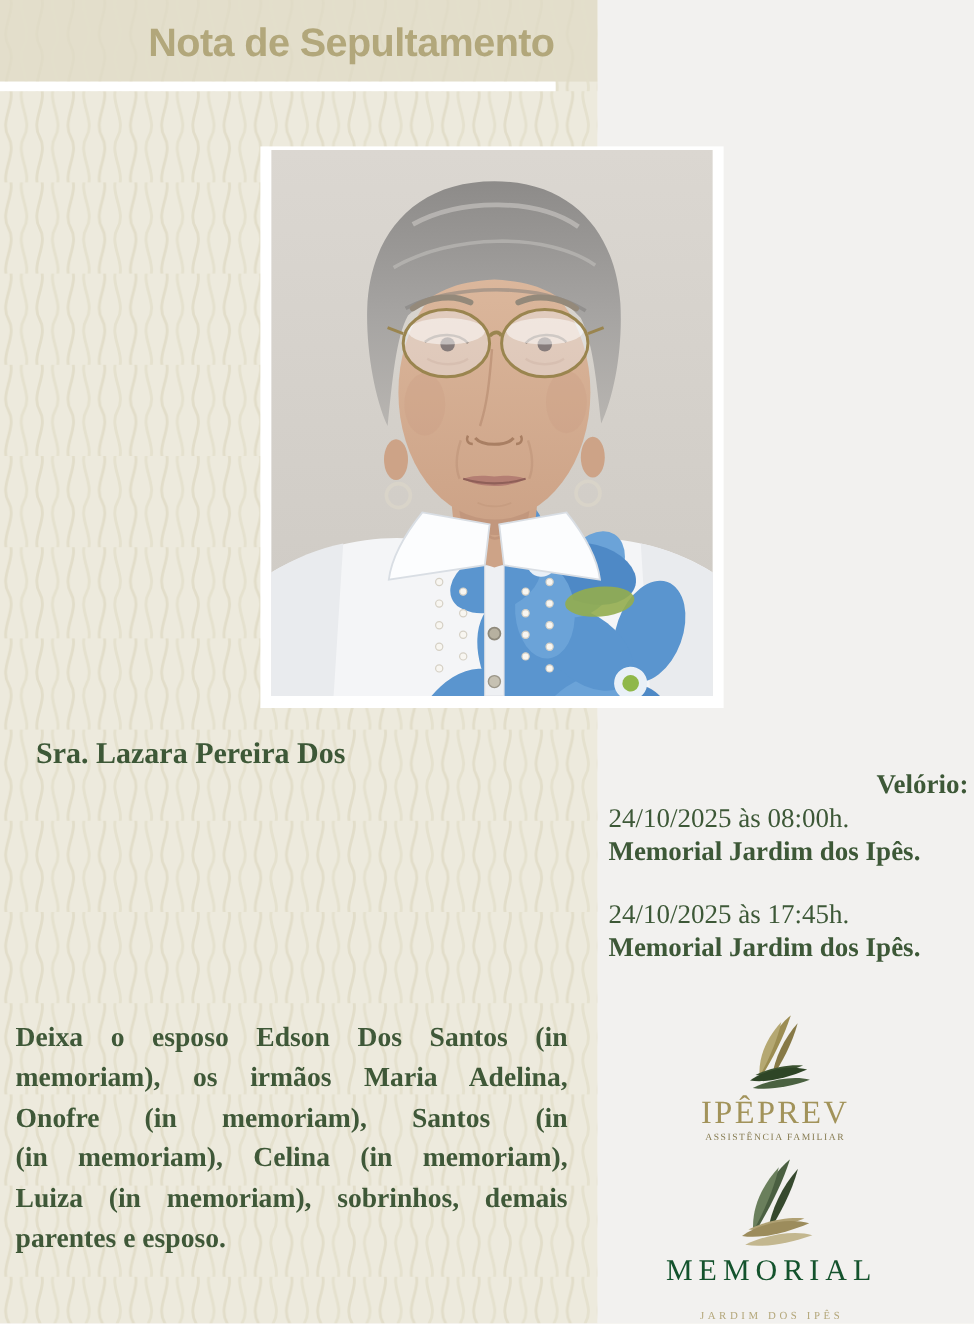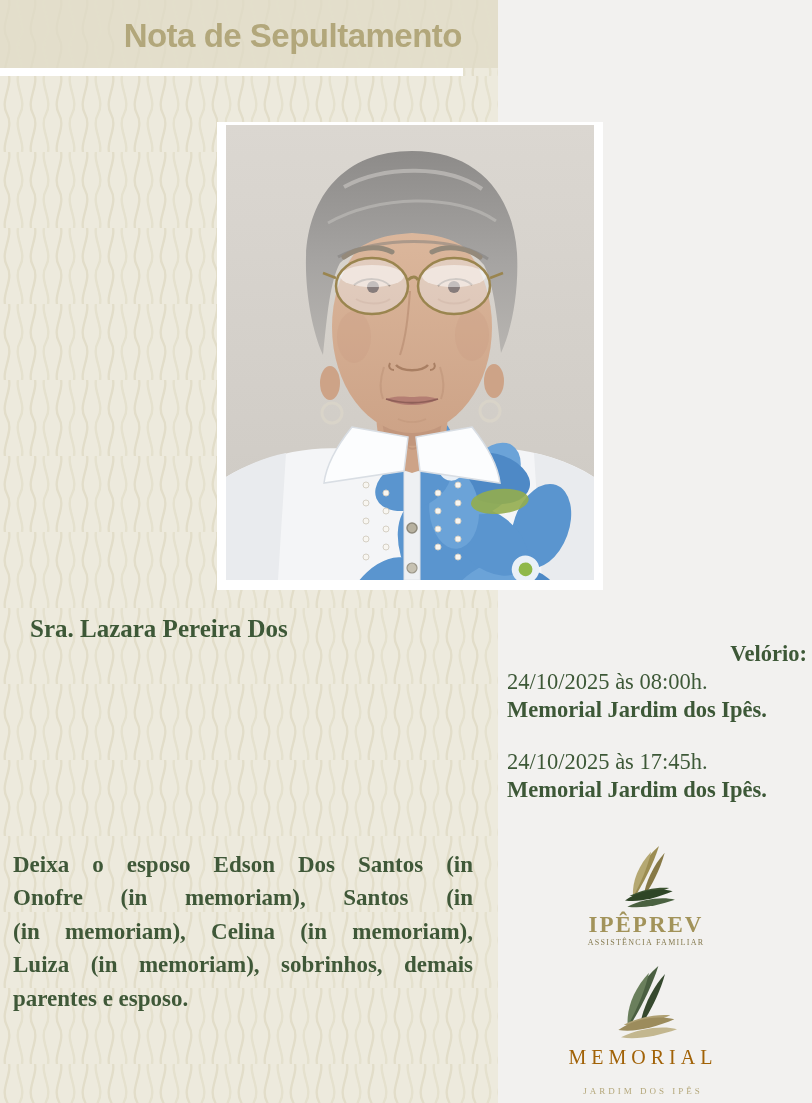--- a/index.html
+++ b/index.html
@@ -53,29 +53,29 @@
   .info-block .info-place{font-weight:700;}
   .info-block + .info-block{margin-top:24px;}
   .logo{
     position:absolute;width:252px;text-align:center;
   }
   .logo-ipeprev{left:520px;top:846px;}
   .logo-memorial{left:517px;top:966px;}
   .logo svg{display:block;margin:0 auto;}
   .logo-ipeprev .logo-name{
     margin-top:-2px;
-    font-size:23px;letter-spacing:2px;color:#a2935a;font-weight:700;
+    font-size:27px;letter-spacing:2px;color:#a2935a;font-weight:400;
   }
   .logo-ipeprev .logo-tagline{
     margin-top:0px;
     font-size:8px;letter-spacing:1.3px;color:#857a4f;
   }
   .logo-memorial .logo-name{
     margin-top:0px;
-    font-size:20px;letter-spacing:5px;color:#a16207;font-weight:400;
+    font-size:25px;letter-spacing:5px;color:#14532d;font-weight:400;
   }
   .logo-memorial .logo-tagline{
     margin-top:17px;
     font-size:9px;letter-spacing:3px;color:#b4a77a;
   }
 </style>
 </head>
 <body>
 
 <div class="page">
@@ -222,20 +222,21 @@
       <path d="M172,294 C180,298 192,298 200,294" stroke="#c09579" stroke-width="1.5" fill="none" opacity="0.5"></path>
     </svg>
   </div>
 
   <div class="deceased-title">
     <div>Sra. Lazara Pereira Dos</div>
   </div>
 
   <div class="obituary">
     <div class="jl">Deixa o esposo Edson Dos Santos (in</div>
+    <div class="jl">memoriam), os irmãos Maria Adelina,</div>
     <div class="jl">Onofre (in memoriam), Santos (in</div>
     <div class="jl">(in memoriam), Celina (in memoriam),</div>
     <div class="jl">Luiza (in memoriam), sobrinhos, demais</div>
     <div>parentes e esposo.</div>
   </div>
 
   <div class="info-col">
     <div class="info-block">
       <div class="info-label">Velório:</div>
       <div class="info-datetime">24/10/2025 às 08:00h.</div>

